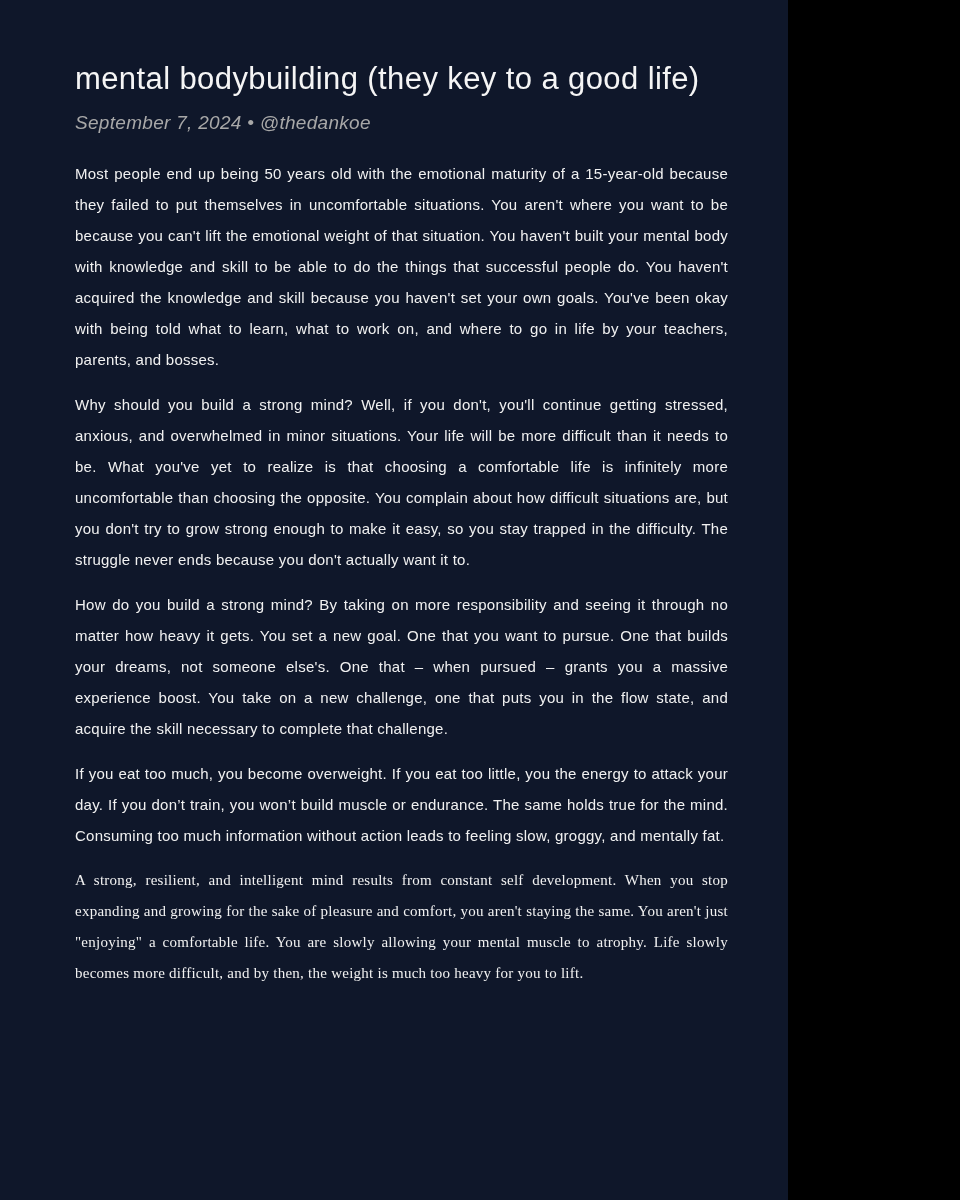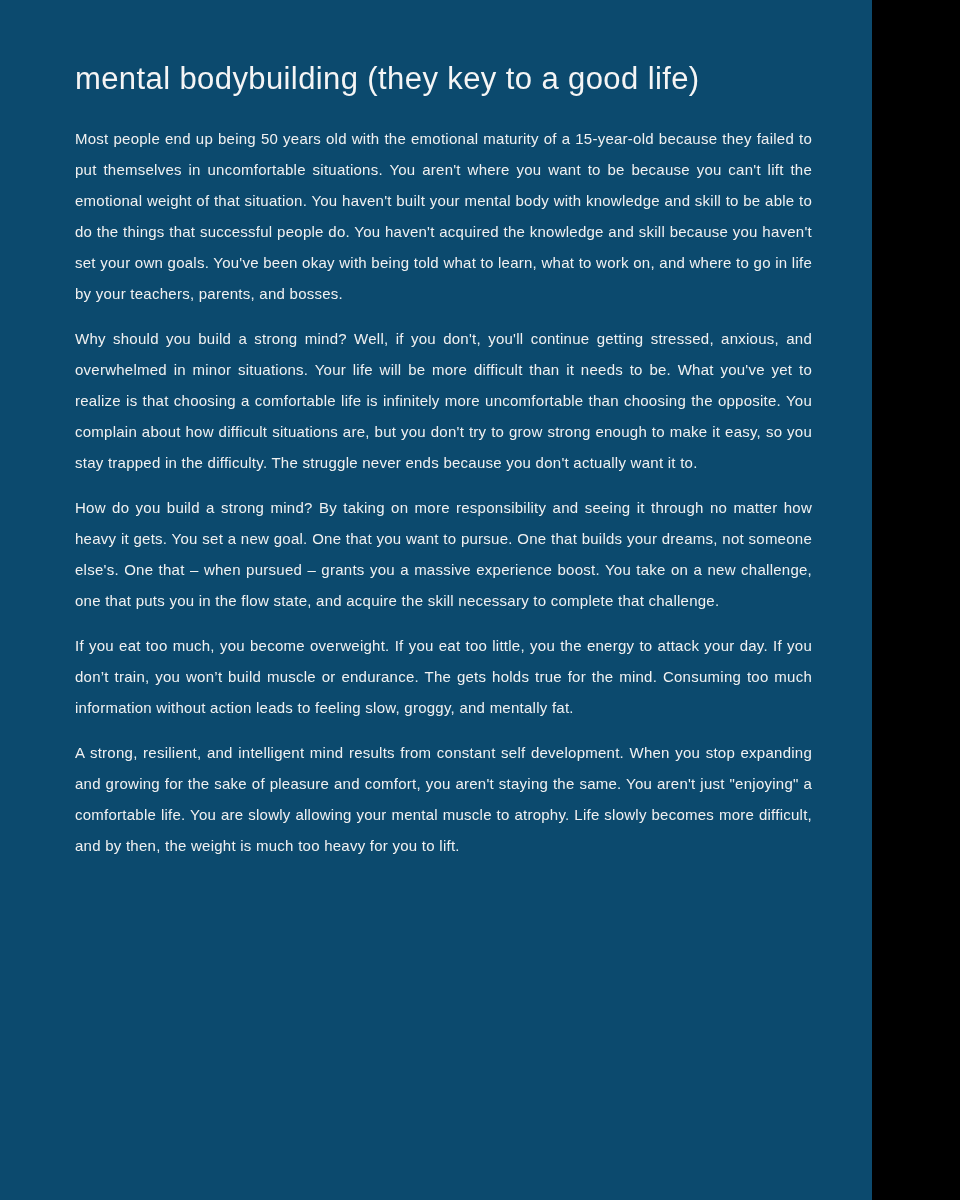--- a/index.html
+++ b/index.html
@@ -8,24 +8,24 @@
   }
   body {
     width: 960px;
     height: 1200px;
     background: #000000;
     font-family: "Liberation Sans", "DejaVu Sans", sans-serif;
     overflow: hidden;
   }
   .page {
     box-sizing: border-box;
-    width: 872px;
+    width: 788px;
     height: 1200px;
     padding: 60px 60px 40px 75px;
-    background: #0c4a6e;
+    background: #0f172a;
   }
   .title {
     margin: 0;
     color: #f5f5f5;
     font-size: 31px;
     font-weight: 500;
     letter-spacing: 0.4px;
     line-height: 1.25;
   }
   .byline {
@@ -42,29 +42,31 @@
     margin: 0 0 14px 0;
     color: #f1f1f1;
     font-size: 15px;
     line-height: 31px;
     letter-spacing: 0.25px;
     text-align: justify;
     text-justify: inter-word;
   }
   .article p:last-child {
     margin-bottom: 0;
+    font-family: Liberation Serif, serif;
   }
 </style>
 </head>
 <body>
 
 <div class="page">
   <h1 class="title">mental bodybuilding (they key to a good life)</h1>
 
+  <p class="byline">September 7, 2024 • @thedankoe</p>
 
   <div class="article">
     <p>Most people end up being 50 years old with the emotional maturity of a 15-year-old because they failed to put themselves in uncomfortable situations. You aren't where you want to be because you can't lift the emotional weight of that situation. You haven't built your mental body with knowledge and skill to be able to do the things that successful people do. You haven't acquired the knowledge and skill because you haven't set your own goals. You've been okay with being told what to learn, what to work on, and where to go in life by your teachers, parents, and bosses.</p>
     <p>Why should you build a strong mind? Well, if you don't, you'll continue getting stressed, anxious, and overwhelmed in minor situations. Your life will be more difficult than it needs to be. What you've yet to realize is that choosing a comfortable life is infinitely more uncomfortable than choosing the opposite. You complain about how difficult situations are, but you don't try to grow strong enough to make it easy, so you stay trapped in the difficulty. The struggle never ends because you don't actually want it to.</p>
     <p>How do you build a strong mind? By taking on more responsibility and seeing it through no matter how heavy it gets. You set a new goal. One that you want to pursue. One that builds your dreams, not someone else's. One that – when pursued – grants you a massive experience boost. You take on a new challenge, one that puts you in the flow state, and acquire the skill necessary to complete that challenge.</p>
-    <p>If you eat too much, you become overweight. If you eat too little, you the energy to attack your day. If you don’t train, you won’t build muscle or endurance. The gets holds true for the mind. Consuming too much information without action leads to feeling slow, groggy, and mentally fat.</p>
+    <p>If you eat too much, you become overweight. If you eat too little, you the energy to attack your day. If you don’t train, you won’t build muscle or endurance. The same holds true for the mind. Consuming too much information without action leads to feeling slow, groggy, and mentally fat.</p>
     <p>A strong, resilient, and intelligent mind results from constant self development. When you stop expanding and growing for the sake of pleasure and comfort, you aren't staying the same. You aren't just "enjoying" a comfortable life. You are slowly allowing your mental muscle to atrophy. Life slowly becomes more difficult, and by then, the weight is much too heavy for you to lift.</p>
   </div>
 </div>
 
 </body></html>

